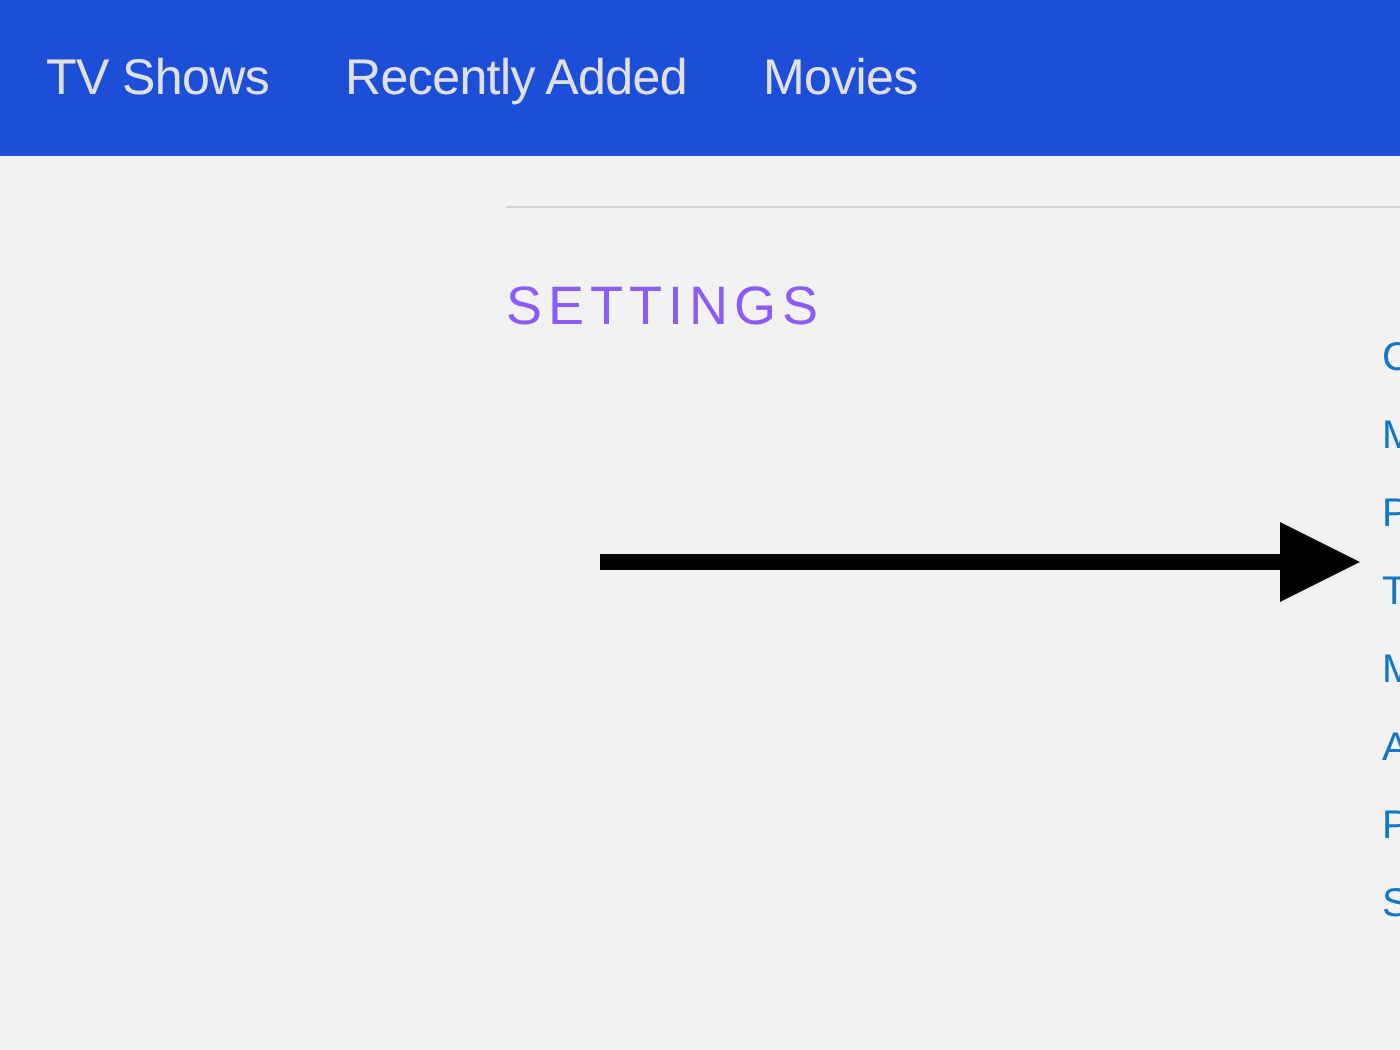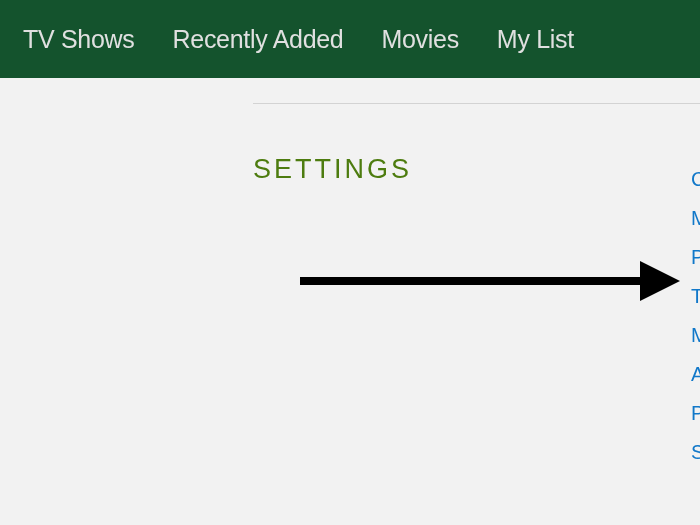--- a/index.html
+++ b/index.html
@@ -9,21 +9,21 @@
     }
     body {
       width: 700px;
       height: 525px;
       font-family: -apple-system, BlinkMacSystemFont, "Segoe UI", Helvetica, Arial, sans-serif;
       background: #f2f2f2;
       overflow: hidden;
       position: relative;
     }
     .top-nav {
-      background: #14532d;
+      background: #1d4ed8;
       height: 78px;
       display: flex;
       align-items: center;
       padding-left: 4px;
       gap: 0;
     }
     .nav-item {
       color: #e0e0e0;
       font-size: 25px;
       font-weight: 400;
@@ -40,22 +40,22 @@
       position: absolute;
       left: 253px;
       top: 25px;
       width: 450px;
       height: 1px;
       background: #d3d3d3;
     }
     .settings-heading {
       position: absolute;
       left: 253px;
-      top: 76px;
-      color: #4d7c0f;
+      top: 60px;
+      color: #8b5cf6;
       font-size: 27px;
       font-weight: 400;
       letter-spacing: 3px;
     }
     .arrow-container {
       position: absolute;
       left: 300px;
       top: 178px;
     }
     .arrow-svg {
@@ -78,21 +78,20 @@
       width: 14px;
     }
   </style>
 </head>
 <body>
 
 <div class="top-nav">
   <div class="nav-item">TV Shows</div>
   <div class="nav-item">Recently Added</div>
   <div class="nav-item">Movies</div>
-  <div class="nav-item">My List</div>
 </div>
 
 <div class="content-area">
   <div class="divider-line"></div>
   <div class="settings-heading">SETTINGS</div>
 
   <div class="arrow-container">
     <svg class="arrow-svg" width="380" height="50" viewBox="0 0 380 50">
       <line x1="0" y1="25" x2="345" y2="25" stroke="#000000" stroke-width="8"></line>
       <polygon points="340,5 380,25 340,45" fill="#000000"></polygon>

